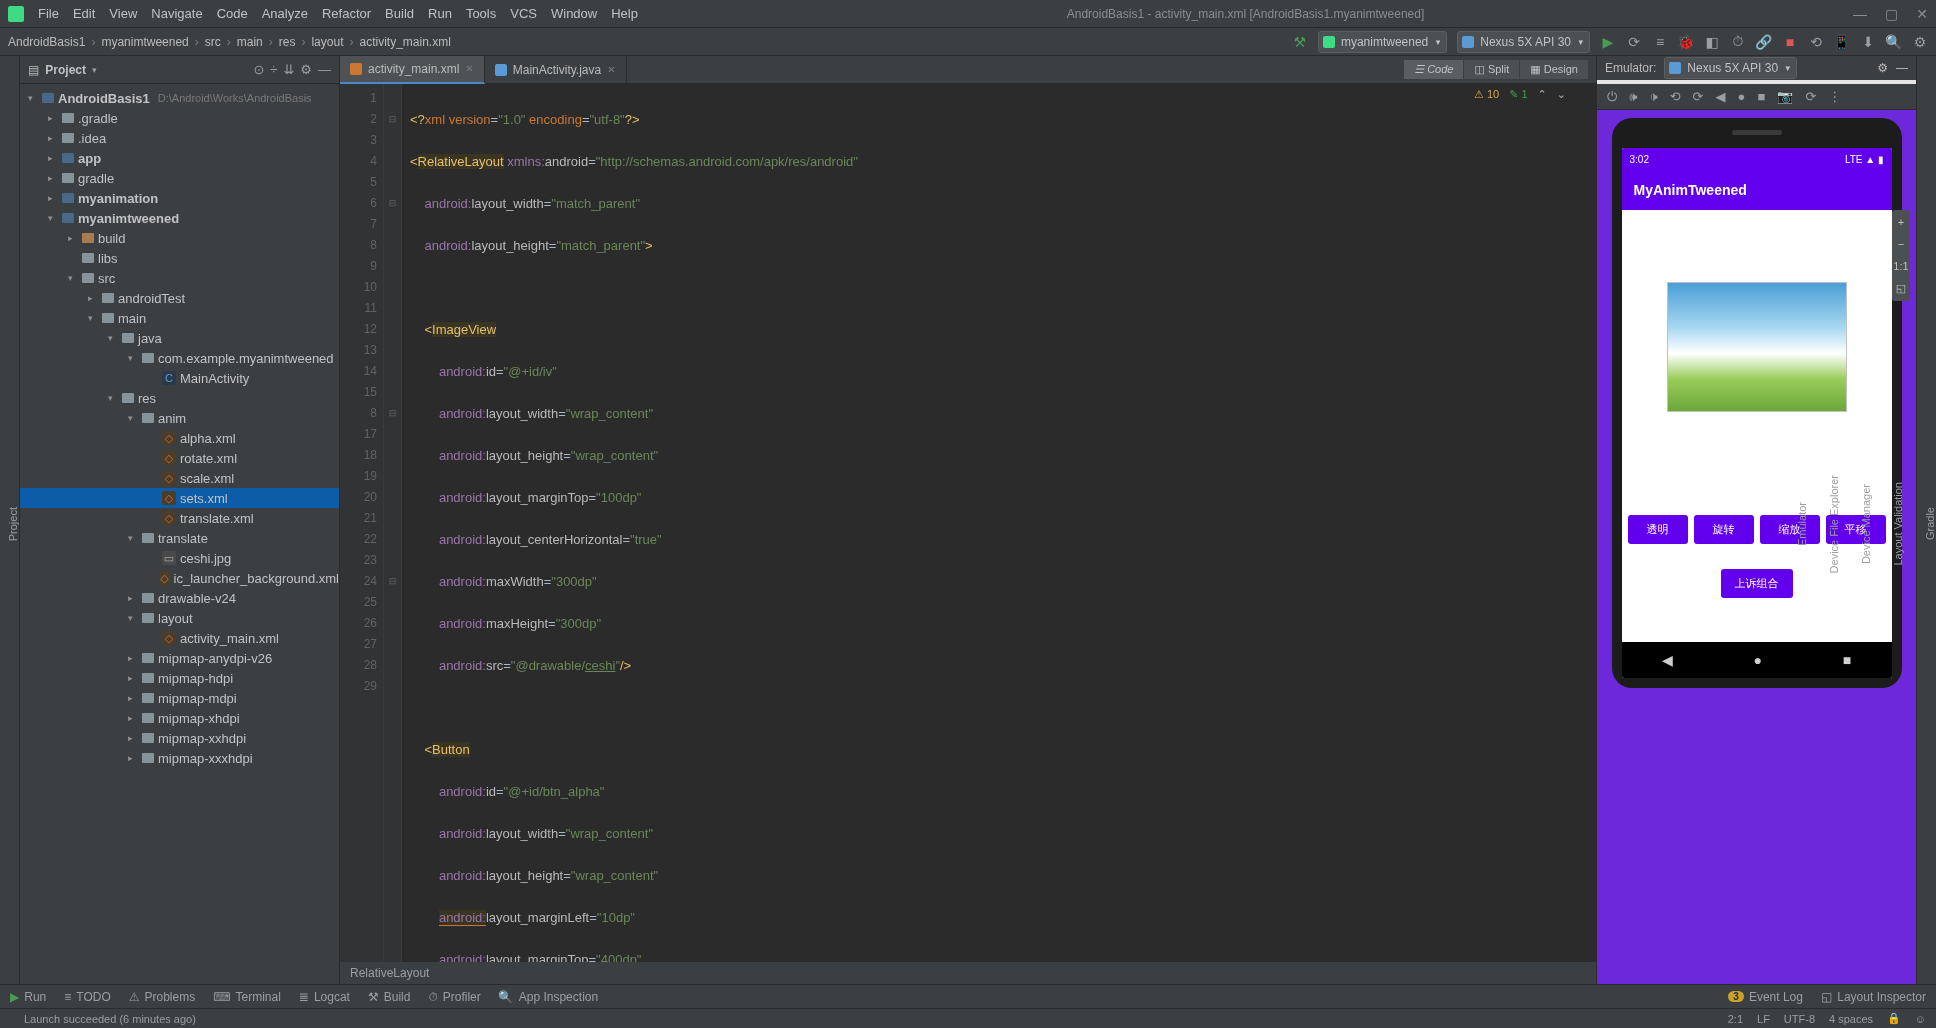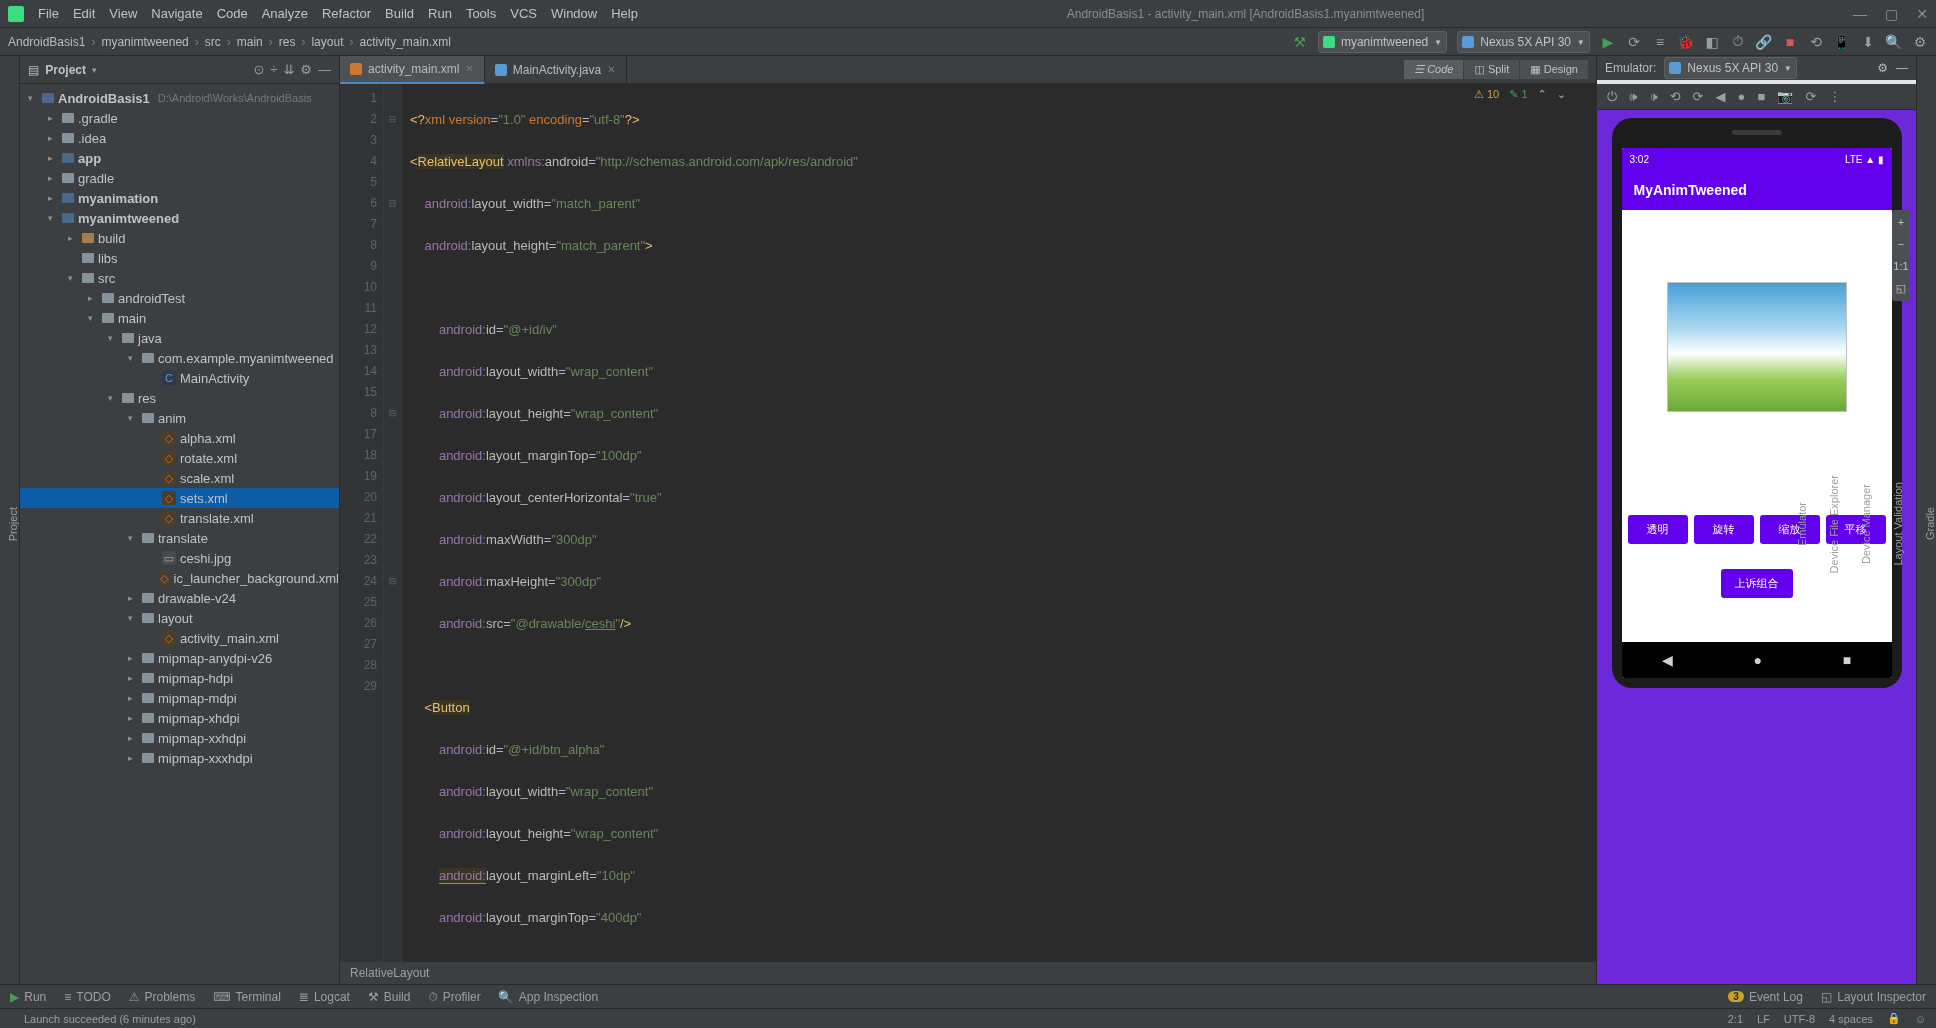--- a/index.html
+++ b/index.html
@@ -454,20 +454,21 @@
           <div class="fold"></div>
           <div class="fold"></div>
           <div class="fold">⊟</div>
       </div>
       <div class="code">
 <div class="cl"><span class="decl">&lt;?</span><span class="kw">xml version</span>=<span class="str">"1.0"</span> <span class="kw">encoding</span>=<span class="str">"utf-8"</span><span class="decl">?&gt;</span></div>
 <div class="cl"><span class="decl">&lt;</span><span class="tag">RelativeLayout</span> <span class="ns">xmlns:</span><span class="attr">android</span>=<span class="str">"http://schemas.android.com/apk/res/android"</span></div>
 <div class="cl">    <span class="ns">android:</span><span class="attr">layout_width</span>=<span class="str">"match_parent"</span></div>
 <div class="cl">    <span class="ns">android:</span><span class="attr">layout_height</span>=<span class="str">"match_parent"</span><span class="decl">&gt;</span></div>
 <div class="cl"></div>
+<div class="cl">    <span class="decl">&lt;</span><span class="tag">ImageView</span></div>
 <div class="cl">        <span class="ns">android:</span><span class="attr">id</span>=<span class="str">"@+id/iv"</span></div>
 <div class="cl">        <span class="ns">android:</span><span class="attr">layout_width</span>=<span class="str">"wrap_content"</span></div>
 <div class="cl">        <span class="ns">android:</span><span class="attr">layout_height</span>=<span class="str">"wrap_content"</span></div>
 <div class="cl">        <span class="ns">android:</span><span class="attr">layout_marginTop</span>=<span class="str">"100dp"</span></div>
 <div class="cl">        <span class="ns">android:</span><span class="attr">layout_centerHorizontal</span>=<span class="str">"true"</span></div>
 <div class="cl">        <span class="ns">android:</span><span class="attr">maxWidth</span>=<span class="str">"300dp"</span></div>
 <div class="cl">        <span class="ns">android:</span><span class="attr">maxHeight</span>=<span class="str">"300dp"</span></div>
 <div class="cl">        <span class="ns">android:</span><span class="attr">src</span>=<span class="str"><span>"@drawable/</span><u>ceshi</u><span>"</span></span><span class="decl">/&gt;</span></div>
 <div class="cl"></div>
 <div class="cl">    <span class="decl">&lt;</span><span class="tag">Button</span></div>

